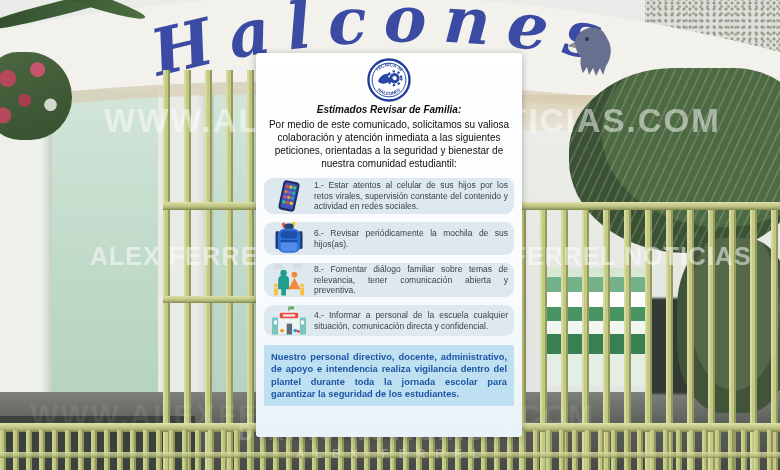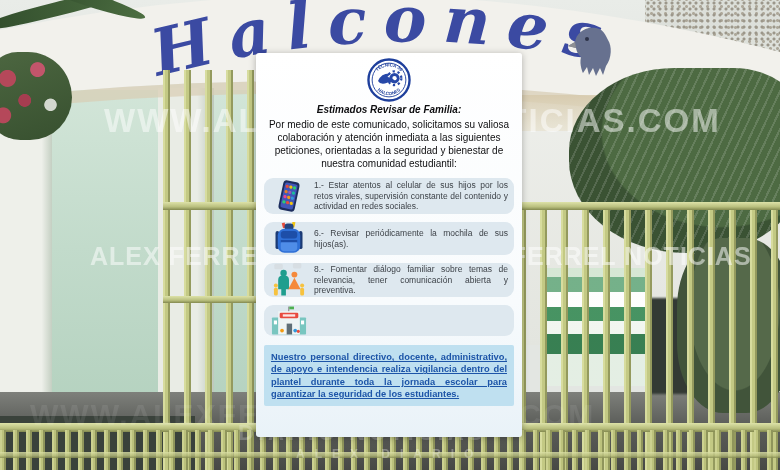--- a/index.html
+++ b/index.html
@@ -78,21 +78,21 @@
   .flyer-title{text-align:center;font-weight:bold;font-style:italic;font-size:10px;
                color:#0e0e10;margin-top:2px;}
   .flyer-intro{text-align:center;font-weight:normal;font-size:10px;line-height:1.3;
                color:#0e0e10;margin:3px 0 4px;}
   .item{background:#dee8ef;border-radius:9px;padding:0 6px;margin:4px 0;
         display:flex;align-items:center;gap:6px;}
   .item p{margin:0;font-size:8.5px;line-height:1.26;color:#3d4248;text-align:justify;flex:1;}
   .ic{width:38px;flex:0 0 38px;display:flex;justify-content:center;align-items:center;}
   .flyer-footer{background:#bfe0f0;color:#1d55a8;font-weight:bold;font-size:9.3px;
                 line-height:1.32;text-align:justify;padding:6px 7px;margin:5px 0 2px;
-                border-radius:2px;text-decoration:underline;}
+                border-radius:2px;}
   .arch-title-svg{left:135px;top:-6px;width:540px;height:100px;}
   .arch-title-text{font-family:"DejaVu Serif","Liberation Serif",serif;font-style:italic;
                    font-weight:bold;font-size:64px;letter-spacing:16px;fill:#2c3c9c;opacity:.92;}
   .eagle-svg{left:565px;top:24px;width:62px;height:56px;}
 </style>
 </head>
 <body>
 
 <div class="stage">
 
@@ -138,21 +138,21 @@
   <div class="abs rail rail-left2"></div>
   <div class="abs rail rail-bottom"></div>
   <div class="abs fence-bottom"></div>
   <div class="abs rail rail-bottom2"></div>
 
   <div class="abs wm wm-top">WWW.ALEXFERRELNOTICIAS.COM</div>
   <div class="abs wm wm-mid wm-mid-l">ALEX FERREL NOTICIAS</div>
   <div class="abs wm wm-mid wm-mid-r">ALEX FERREL NOTICIAS</div>
   <div class="abs wm wm-faint">WWW.ALEXFERRELNOTICIAS.COM</div>
   <div class="abs wm wm-diario">DIARIO NOTICIAS</div>
-  <div class="abs wm wm-author">ALEX DIARIO</div>
+  <div class="abs wm wm-author">ALEX FERREL</div>
 
   <div class="abs flyer">
 
     <svg class="logo" viewBox="0 0 48 48">
       <circle cx="24" cy="24" r="22.4" fill="#ffffff" stroke="#1e3f9c" stroke-width="2.6"></circle>
       <circle cx="24" cy="24" r="18.4" fill="#ffffff" stroke="#1e3f9c" stroke-width="1"></circle>
       <defs>
         <path id="arcT" d="M7,26 A17,17 0 0 1 41,26"></path>
         <path id="arcB" d="M6.5,23 A17.5,17.5 0 0 0 41.5,23"></path>
       </defs>
@@ -236,18 +236,19 @@
           <rect x="11" y="10" width="24" height="7" rx="1.5" fill="#e84a3f"></rect>
           <rect x="15" y="12" width="16" height="3" fill="#ffffff" opacity=".85"></rect>
           <rect x="3.5" y="20" width="4" height="5" fill="#ffffff"></rect>
           <rect x="38.5" y="20" width="4" height="5" fill="#ffffff"></rect>
           <rect x="20" y="24" width="7" height="14" fill="#5f6e76"></rect>
           <circle cx="14" cy="33" r="2.4" fill="#f39c12"></circle>
           <circle cx="31" cy="33" r="2.4" fill="#3498db"></circle>
           <circle cx="35" cy="34" r="2" fill="#e74c3c"></circle>
         </svg>
       </span>
+      <p>4.- Informar a personal de la escuela cualquier situación, comunicación directa y confidencial.</p>
     </div>
 
     <div class="flyer-footer">Nuestro personal directivo, docente, administrativo, de apoyo e intendencia realiza vigilancia dentro del plantel durante toda la jornada escolar para garantizar la seguridad de los estudiantes.</div>
   </div>
 
 </div>
 
 </body></html>

